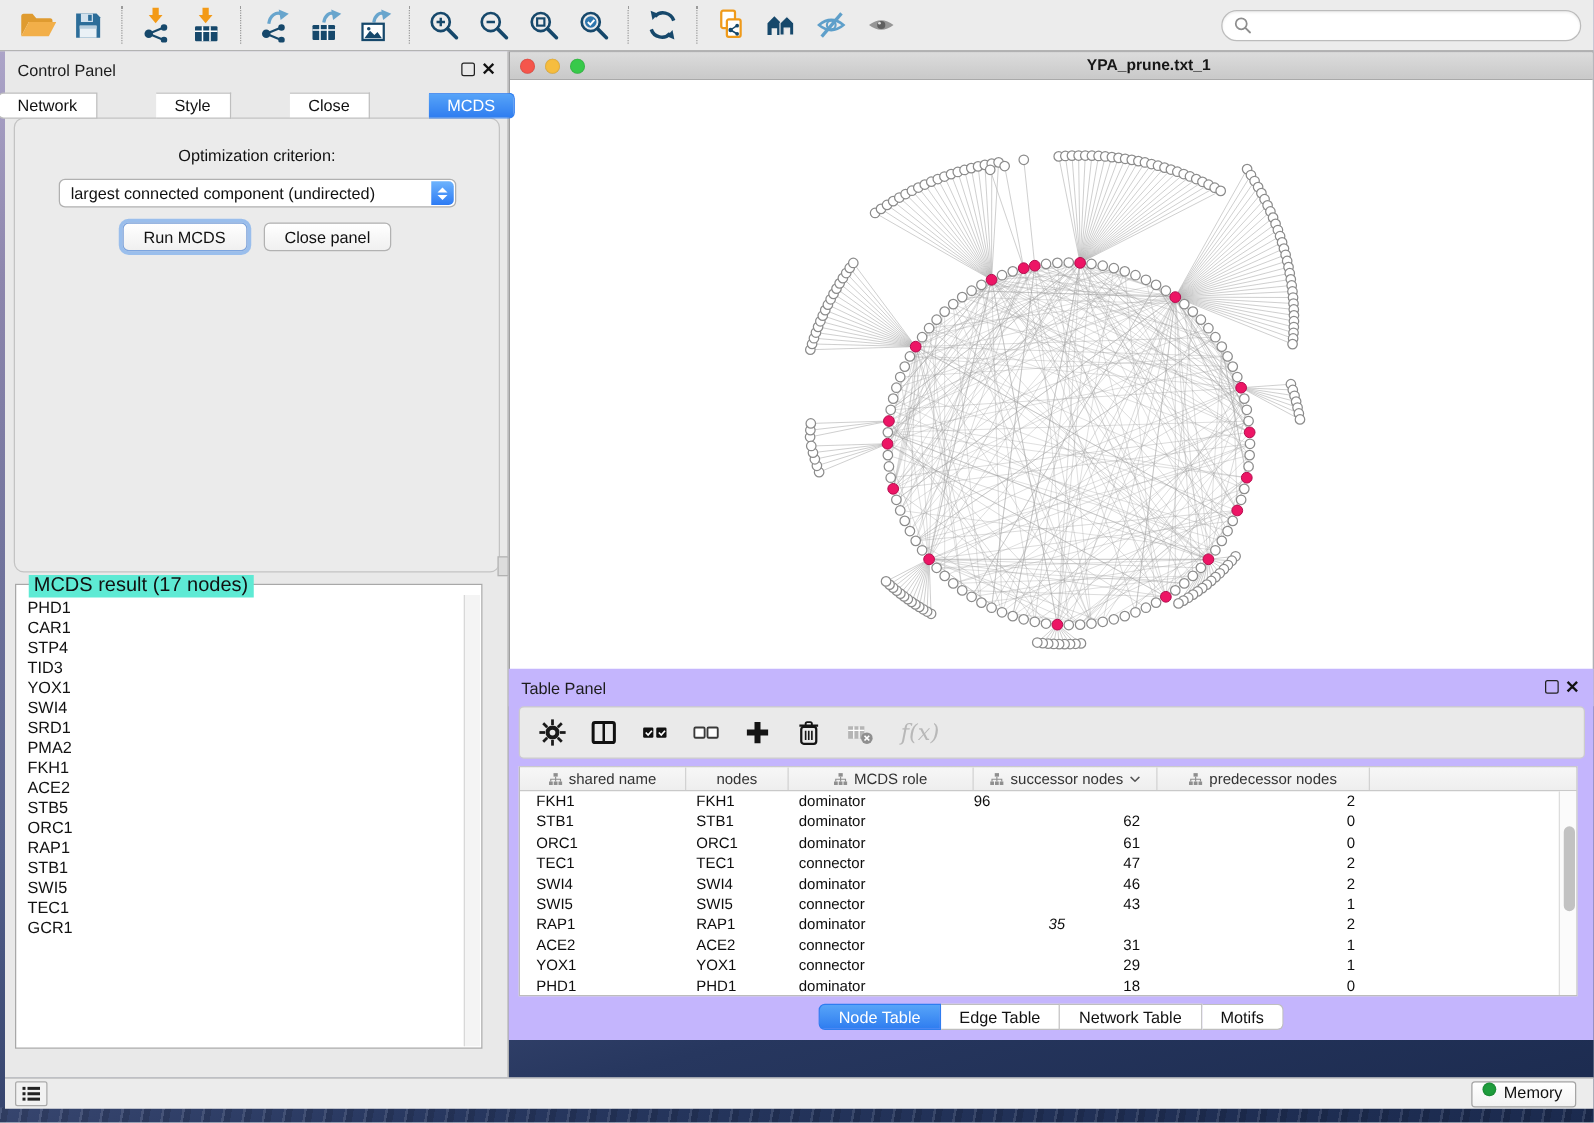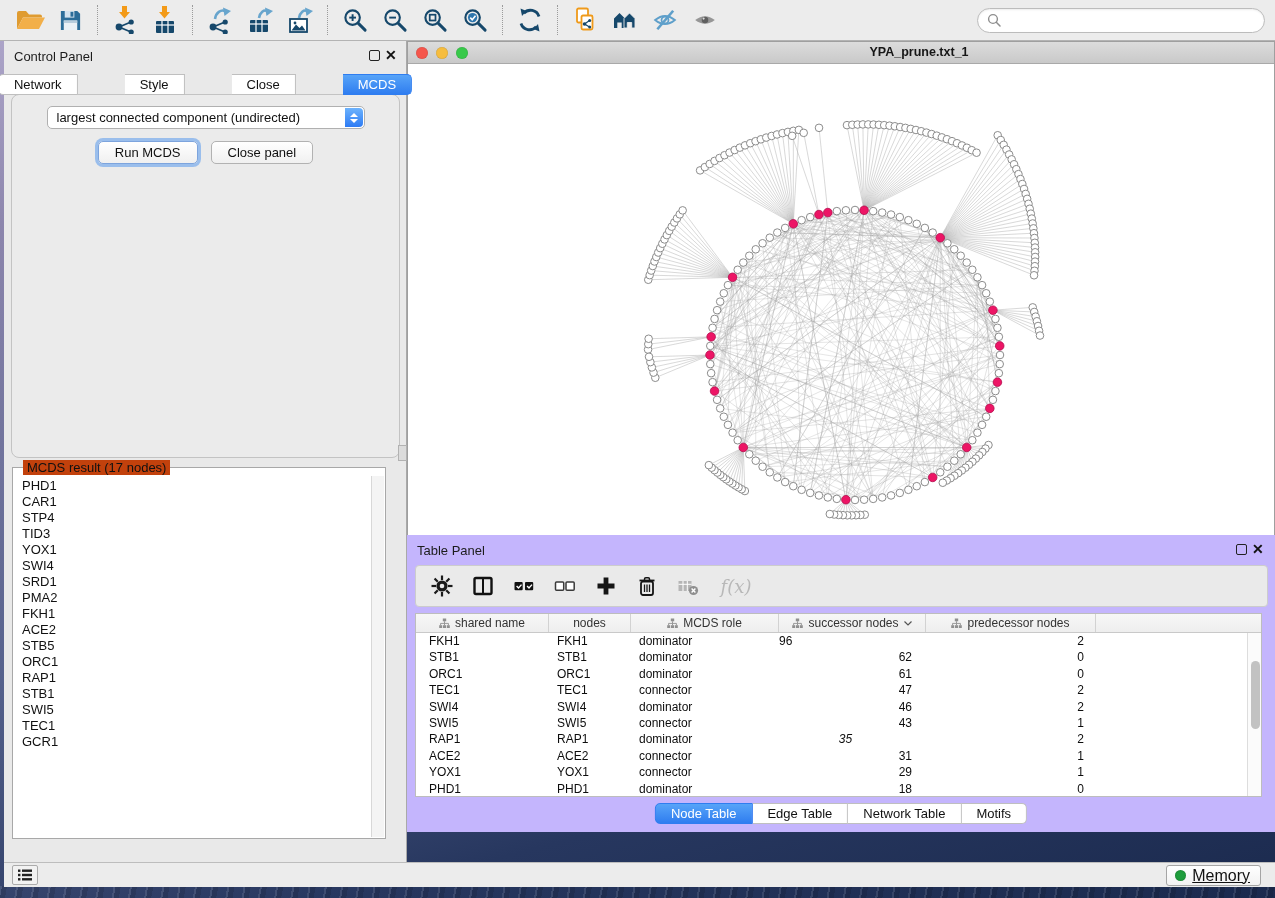--- a/index.html
+++ b/index.html
@@ -42,21 +42,21 @@
   .select-stepper{position:absolute;right:1px;top:1px;bottom:1px;width:18px;border-radius:0 4px 4px 0;
     background:linear-gradient(#6db3fd,#2d7bf4);display:flex;flex-direction:column;align-items:center;justify-content:center;gap:2px;}
   .select-stepper span{width:0;height:0;border-left:4px solid transparent;border-right:4px solid transparent;}
   .arr-up{border-bottom:4.5px solid #fff;}
   .arr-dn{border-top:4.5px solid #fff;}
   .btn-row{margin-top:12px;display:flex;justify-content:center;gap:13px;}
   .mac-btn{height:23px;padding:0 16px;background:linear-gradient(#ffffff,#f0f0f0);border:1px solid #b2b2b2;
     border-radius:5px;font:13px "Liberation Sans",sans-serif;color:#111;}
   .mac-btn.focus-ring{box-shadow:0 0 0 3px rgba(100,160,236,.6);border-color:#7da4dd;}
   .result-group{position:absolute;left:8px;top:426px;width:374px;height:372px;border:1px solid #a8a8a8;background:#fff;}
-  .result-legend{position:absolute;left:10px;top:-8px;background:#c2410c;padding:0 4px;font-size:13px;color:#111;}
+  .result-legend{position:absolute;left:10px;top:-8px;background:#5eead4;padding:0 4px;font-size:16px;color:#111;}
   .result-list{position:absolute;left:1px;top:8px;right:14px;bottom:1px;overflow:hidden;padding:2px 0 0 8px;}
   .result-list div{font-size:13px;line-height:16px;color:#111;}
   .result-scroll{position:absolute;top:8px;right:1px;bottom:1px;width:13px;background:#f4f4f4;border-left:1px solid #d8d8d8;}
   .vsplit-handle{position:absolute;left:398px;top:445px;width:9px;height:16px;background:#dcdcdc;border:1px solid #b2b2b2;z-index:5;}
 
   
   .network-window{position:absolute;left:407px;top:41px;width:868px;height:515px;background:#fff;border:1px solid #9f9f9f;}
   .net-titlebar{position:relative;height:22px;background:linear-gradient(#dcdcdc,#c9c9c9);border-bottom:1px solid #a9a9a9;}
   .traffic{position:absolute;top:5px;width:12px;height:12px;border-radius:50%;box-shadow:inset 0 0 1px rgba(0,0,0,.35);}
   .t-red{left:8px;background:#f5564c;} .t-yellow{left:28px;background:#f6bd3f;} .t-green{left:48px;background:#38c94a;}
@@ -80,21 +80,21 @@
   .td{font-size:12px;color:#0d0d0d;line-height:16.4px;white-space:nowrap;overflow:hidden;}
   .dt-scroll{position:absolute;top:19px;right:0;bottom:0;width:14px;background:#fbfbfb;border-left:1px solid #dddddd;}
   .dt-thumb{position:absolute;left:2.5px;top:28px;width:9px;height:68px;background:#c2c2c2;border-radius:5px;}
   .tp-tabs{position:absolute;left:50%;top:268px;transform:translateX(-50%);display:flex;}
 
   
   .status-bar{position:absolute;left:4px;top:862px;width:1271px;height:25px;background:#ececec;border-top:1px solid #bdbdbd;}
   .list-btn{position:absolute;left:8px;top:2px;width:26px;height:20px;background:#f2f2f2;border:1px solid #ababab;
     border-radius:2px;display:flex;align-items:center;justify-content:center;}
   .memory-btn{position:absolute;right:14px;top:2px;height:21px;padding:0 10px 0 8px;background:linear-gradient(#ffffff,#f2f2f2);
-    border:1px solid #a5a5a5;border-radius:3px;display:flex;align-items:center;gap:6px;font-size:16px;color:#111;text-decoration:underline;}
+    border:1px solid #a5a5a5;border-radius:3px;display:flex;gap:6px;font-size:13px;color:#111;}
   .mem-dot{width:11px;height:11px;border-radius:50%;background:#1f9e3d;box-shadow:inset 0 0 2px rgba(0,0,0,.3);}
   svg{display:block;}
 </style>
 </head>
 <body>
 
 <div class="desktop-streaks"></div>
 
 <div class="app-toolbar">
   <div class="tb-btn">
@@ -272,20 +272,21 @@
     <span class="wbtn float-btn" style="right:26px;"></span>
     <span class="wbtn close-btn" style="right:8px;">✕</span>
   </div>
   <div class="cp-tabs" id="cp-tabs">
       <span class="seg-tab">Network</span>
       <span class="seg-tab">Style</span>
       <span class="seg-tab">Close</span>
       <span class="seg-tab selected">MCDS</span>
     </div>
   <div class="cp-card">
+    <div class="opt-label">Optimization criterion:</div>
     <div class="select-box">
       <span>largest connected component (undirected)</span>
       <span class="select-stepper">
           <span class="arr-up"></span>
           <span class="arr-dn"></span>
         </span>
     </div>
     <div class="btn-row">
       <button class="mac-btn focus-ring">Run MCDS</button>
       <button class="mac-btn">Close panel</button>

